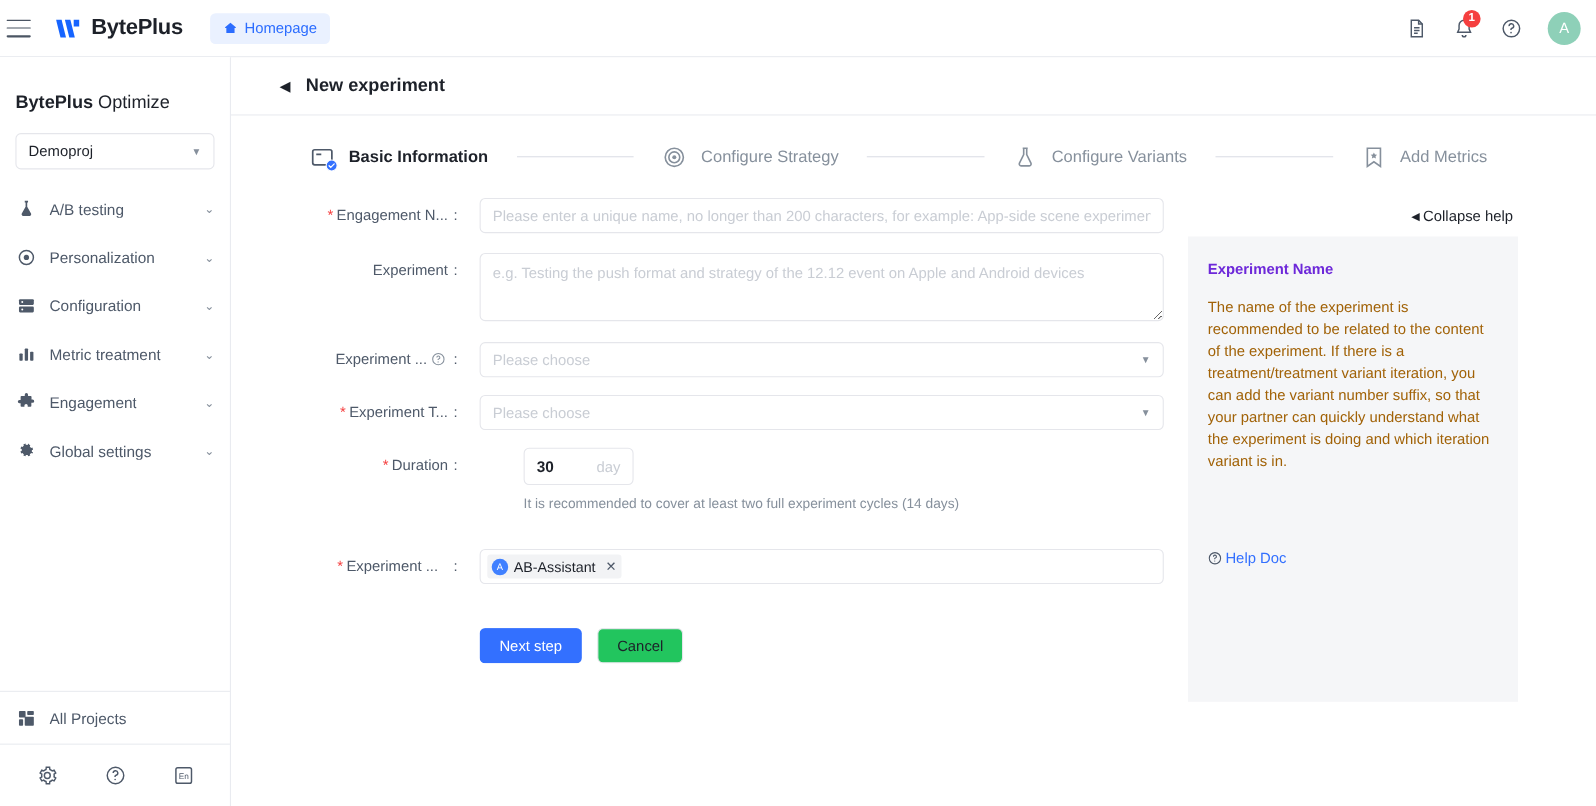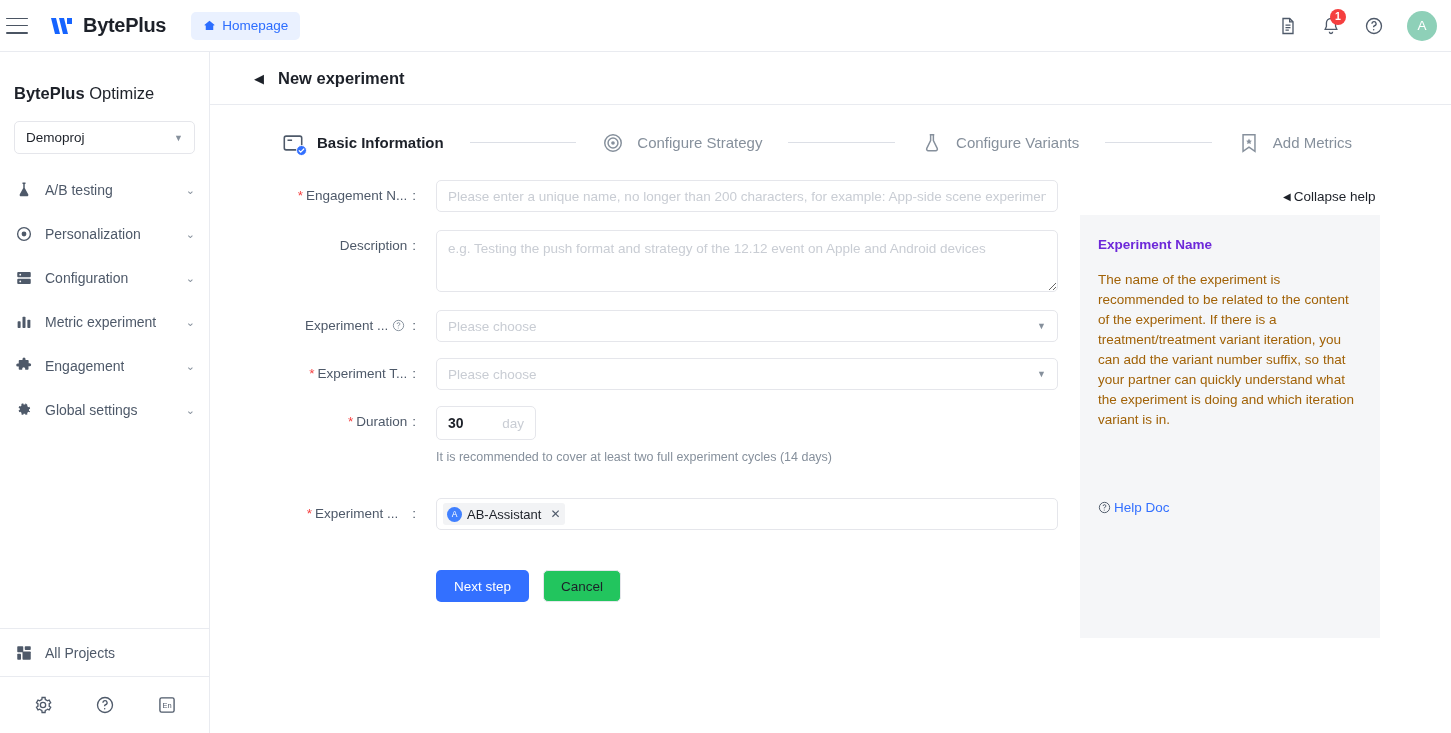--- a/index.html
+++ b/index.html
@@ -306,21 +306,21 @@
     </div>
 
     <div class="nav-item">
       <span class="nav-ico">
         <svg width="18" height="18" viewBox="0 0 24 24" fill="#4e5969">
           <rect x="3.5" y="11" width="4" height="9" rx="1"></rect>
           <rect x="10" y="5" width="4" height="15" rx="1"></rect>
           <rect x="16.5" y="9" width="4" height="11" rx="1"></rect>
         </svg>
       </span>
-      <span class="nav-label">Metric experiment</span>
+      <span class="nav-label">Metric treatment</span>
       <span class="nav-chev">⌄</span>
     </div>
 
     <div class="nav-item">
       <span class="nav-ico">
         <svg width="18" height="18" viewBox="0 0 24 24" fill="#4e5969">
           <path d="M10 2.5a2 2 0 014 0V4h3.2c.6 0 1 .5 1 1v3.3h1.3a2 2 0 010 4H18V16c0 .6-.5 1-1 1h-3.4v-1.4a2 2 0 10-4 0V17H6c-.6 0-1-.5-1-1v-3.3H3.6a2 2 0 010-4H5V5c0-.6.5-1 1-1h4z"></path>
         </svg>
       </span>
       <span class="nav-label">Engagement</span>
@@ -441,21 +441,21 @@
     <div class="lbl">
       <span class="req">*</span><span>Engagement N...</span><span class="colon">:</span>
     </div>
     <div class="fieldwrap">
       <input class="inp" type="text" placeholder="Please enter a unique name, no longer than 200 characters, for example: App-side scene experiment" style="">
     </div>
   </div>
 
   <div class="row" style="margin-bottom:14px;">
     <div class="lbl">
-      <span>Description</span><span class="colon">:</span>
+      <span>Experiment</span><span class="colon">:</span>
     </div>
     <div class="fieldwrap">
       <textarea class="inp" placeholder="e.g. Testing the push format and strategy of the 12.12 event on Apple and Android devices" style=""></textarea>
     </div>
   </div>
 
   <div class="row" style="margin-bottom:16px;">
     <div class="lbl">
       <span>Experiment ...</span><span class="help-ico-inline">
           <svg width="13" height="13" viewBox="0 0 24 24" fill="none" stroke="#86909c" stroke-width="1.8">
@@ -478,21 +478,21 @@
       <span class="req">*</span><span>Experiment T...</span><span class="colon">:</span>
     </div>
     <div class="fieldwrap">
       <div class="sel">
         <span>Please choose</span>
         <span class="caret2">▼</span>
       </div>
     </div>
   </div>
 
-  <div class="row" style="margin-bottom:18px;">
+  <div class="row" style="margin-bottom:18px;gap:40px;">
     <div class="lbl">
       <span class="req">*</span><span>Duration</span><span class="colon">:</span>
     </div>
     <div class="fieldwrap">
       <div class="dur-box">
         <input class="dur-val" type="text" value="30" style="">
         <span class="dur-unit">day</span>
       </div>
       <div class="hint">It is recommended to cover at least two full experiment cycles (14 days)</div>
     </div>

